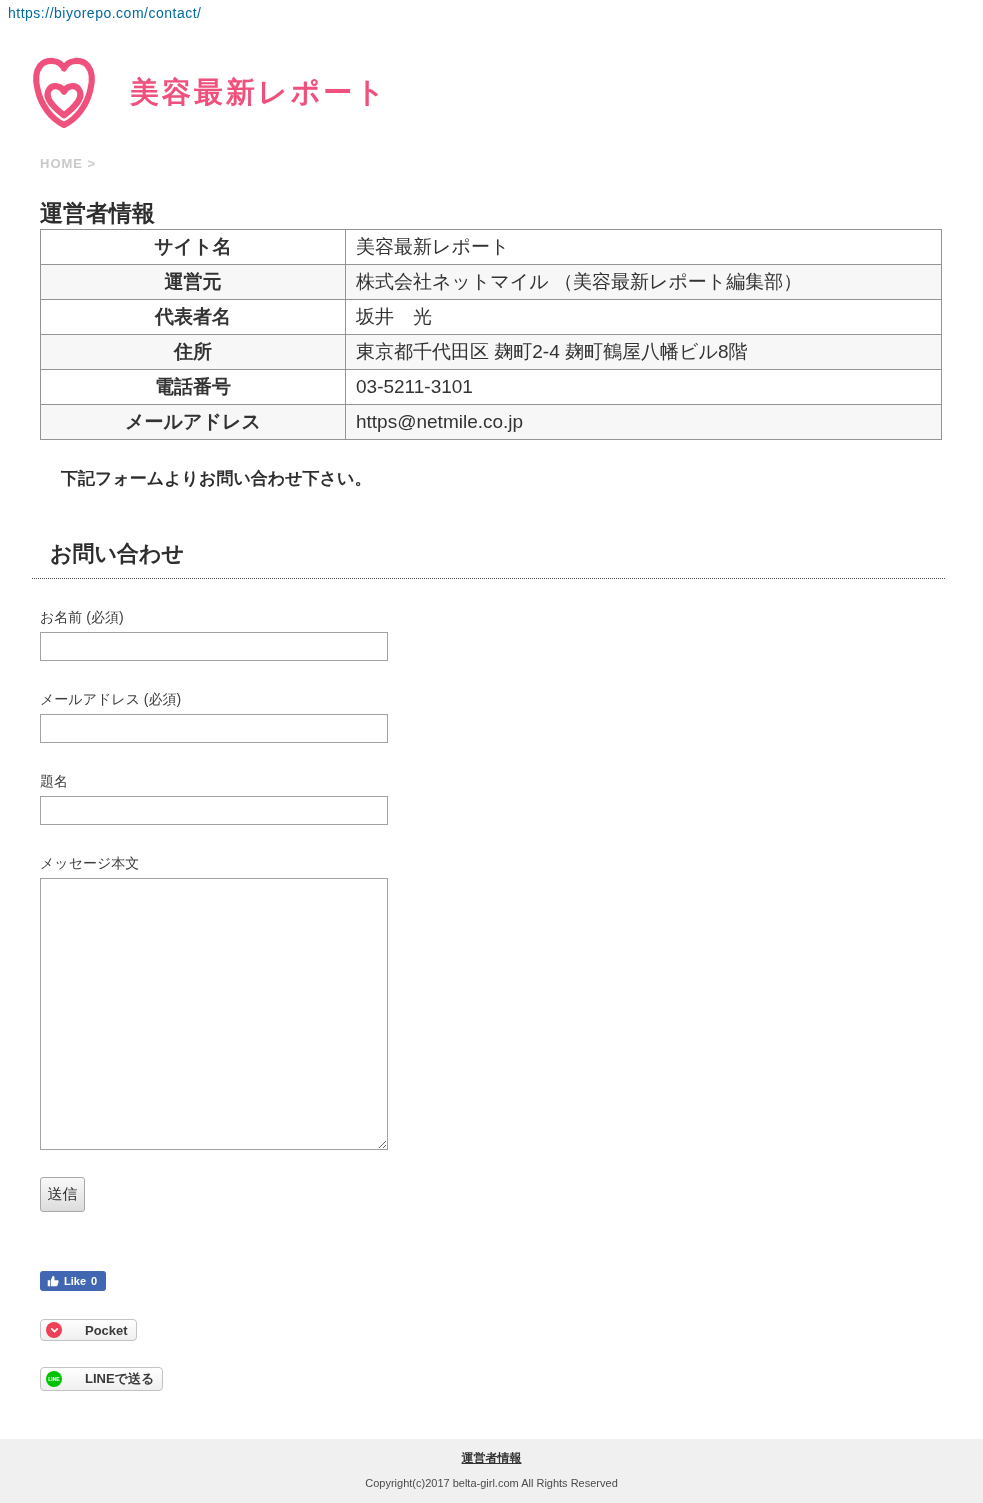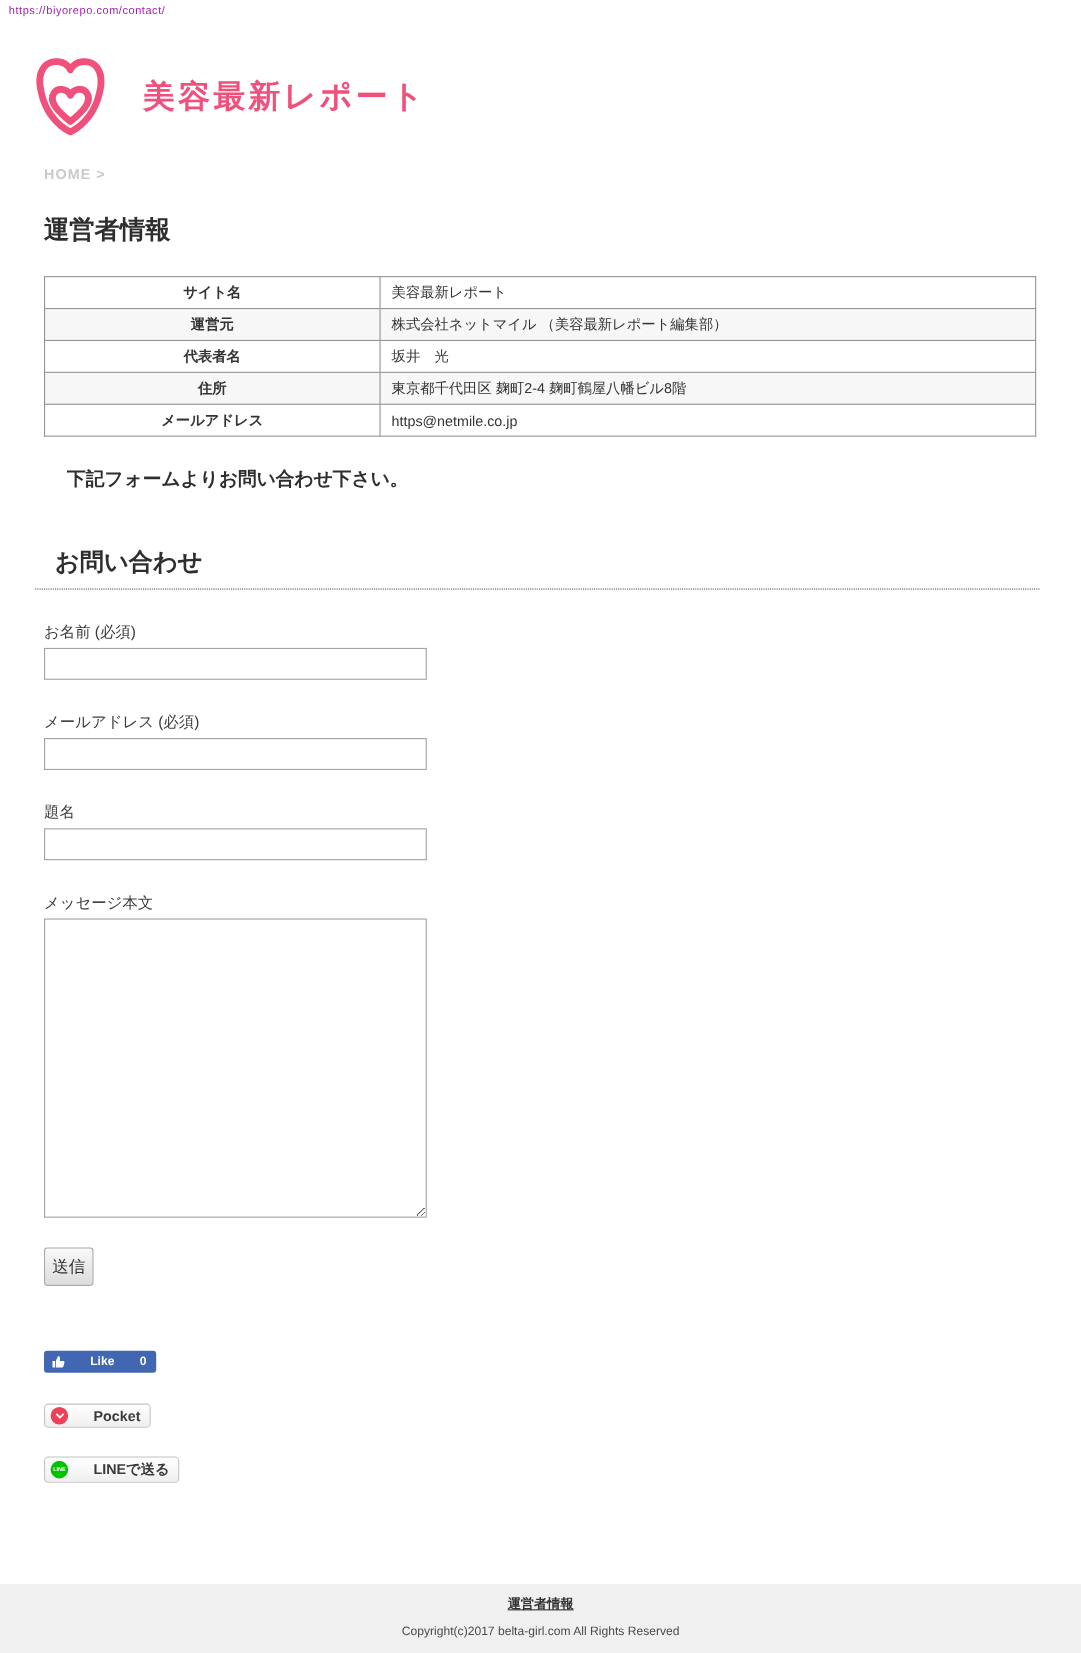--- a/index.html
+++ b/index.html
@@ -8,22 +8,22 @@
     width: 983px;
     min-height: 1503px;
     font-family: "Liberation Sans", "DejaVu Sans", sans-serif;
     color: #333;
     display: flex;
     flex-direction: column;
   }
   
   .url-caption {
     padding: 5px 0 0 8px;
-    font-size: 10px;
-    color: #a21caf;
+    font-size: 14px;
+    color: #0369a1;
     letter-spacing: 0.5px;
   }
   
   .site-header {
     margin: 33px 0 0 30px;
     display: flex;
     align-items: center;
   }
   .logo-icon { width: 68px; height: 78px; display: block; }
   .site-title {
@@ -44,24 +44,23 @@
   
   .main-wrap { width: 902px; margin-left: 40px; }
   .page-title {
     margin-top: 27px;
     font-size: 23px;
     font-weight: bold;
     color: #2e2e2e;
   }
   
   .info-table {
-    margin-top: 27px;
     width: 902px;
     border-collapse: collapse;
-    font-size: 13px;
+    font-size: 19px;
   }
   .info-table th, .info-table td {
     border: 1px solid #949494;
     height: 29px;
     padding: 4px 10px;
     vertical-align: middle;
   }
   .info-table th {
     width: 305px;
     text-align: center;
@@ -128,21 +127,21 @@
     color: #2e2e2e;
     font-family: inherit;
     cursor: pointer;
   }
   
   .social-area { margin-top: 59px; }
   .social-row { margin-bottom: 27px; height: 21px; }
   .fb-like {
     display: inline-flex;
     align-items: center;
-    gap: 23px;
+    gap: 5px;
     background: #4267b2;
     color: #fff;
     font-size: 11px;
     font-weight: bold;
     border-radius: 3px;
     padding: 4px 9px 4px 7px;
     cursor: pointer;
   }
   .fb-like svg { display: block; }
   .pill-btn {
@@ -234,20 +233,24 @@
       </tr>
       <tr>
         <th>代表者名</th>
         <td>坂井　光</td>
       </tr>
       <tr>
         <th>住所</th>
         <td>東京都千代田区 麹町2-4 麹町鶴屋八幡ビル8階</td>
       </tr>
       <tr>
+        <th>電話番号</th>
+        <td>03-5211-3101</td>
+      </tr>
+      <tr>
         <th>メールアドレス</th>
         <td>https@netmile.co.jp</td>
       </tr>
     </tbody>
   </table>
 
   <div class="notice">
     <div class="line2">下記フォームよりお問い合わせ下さい。</div>
   </div>
 

